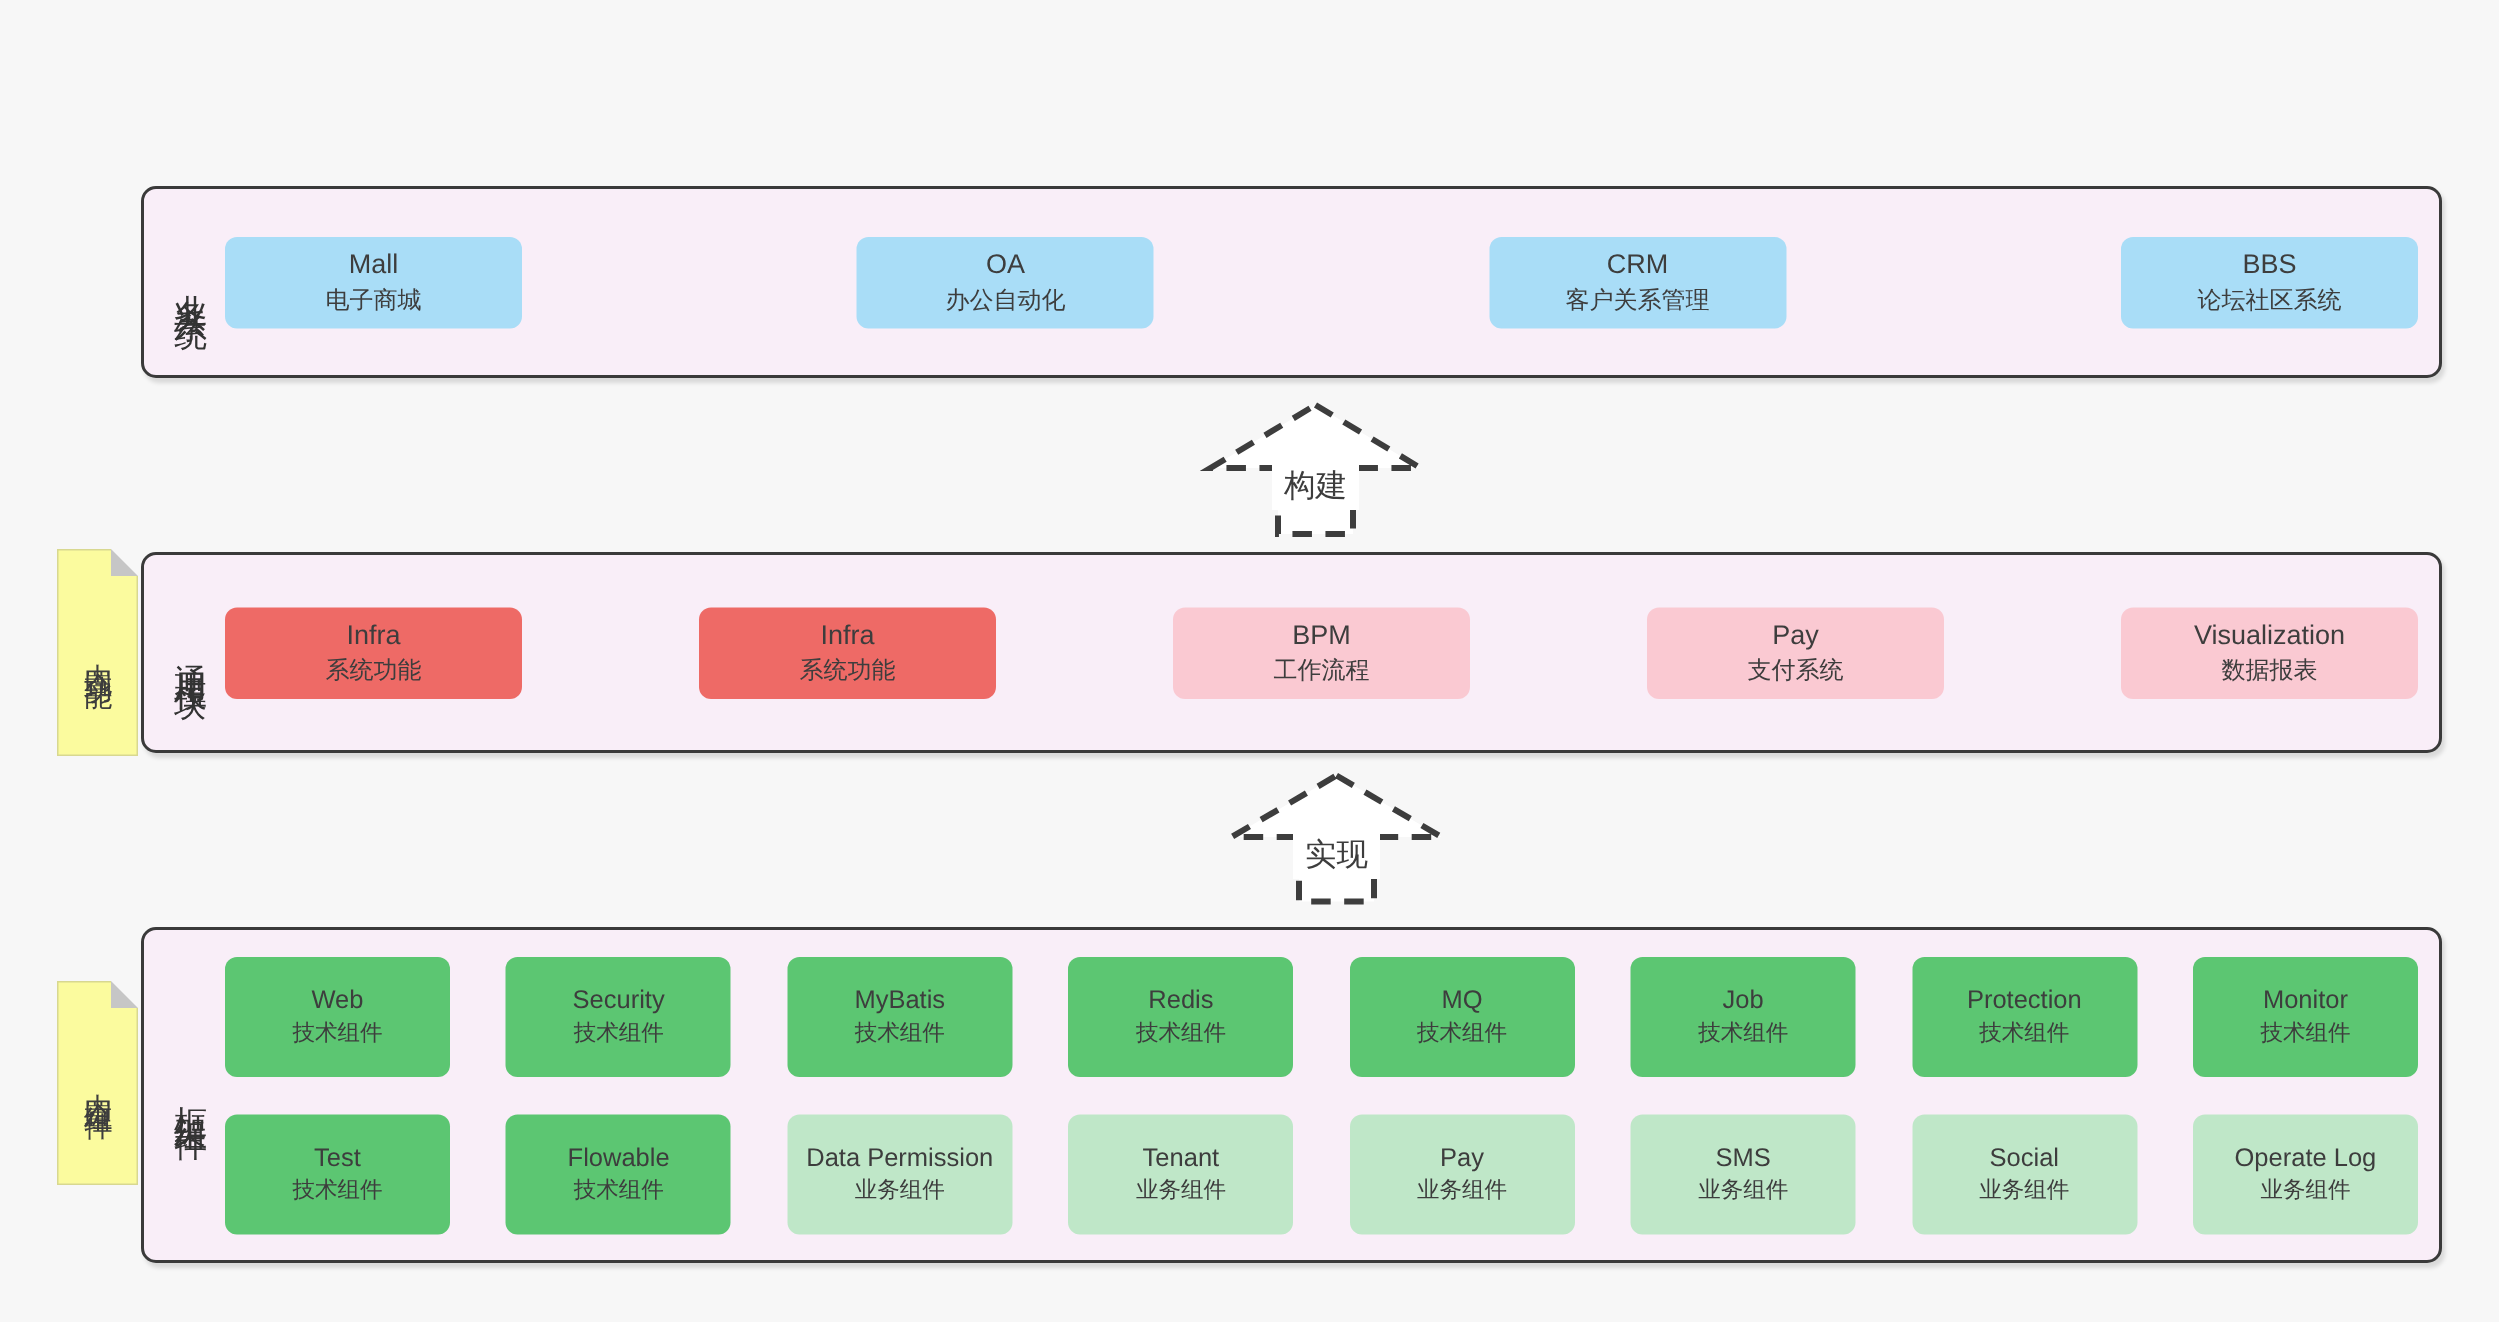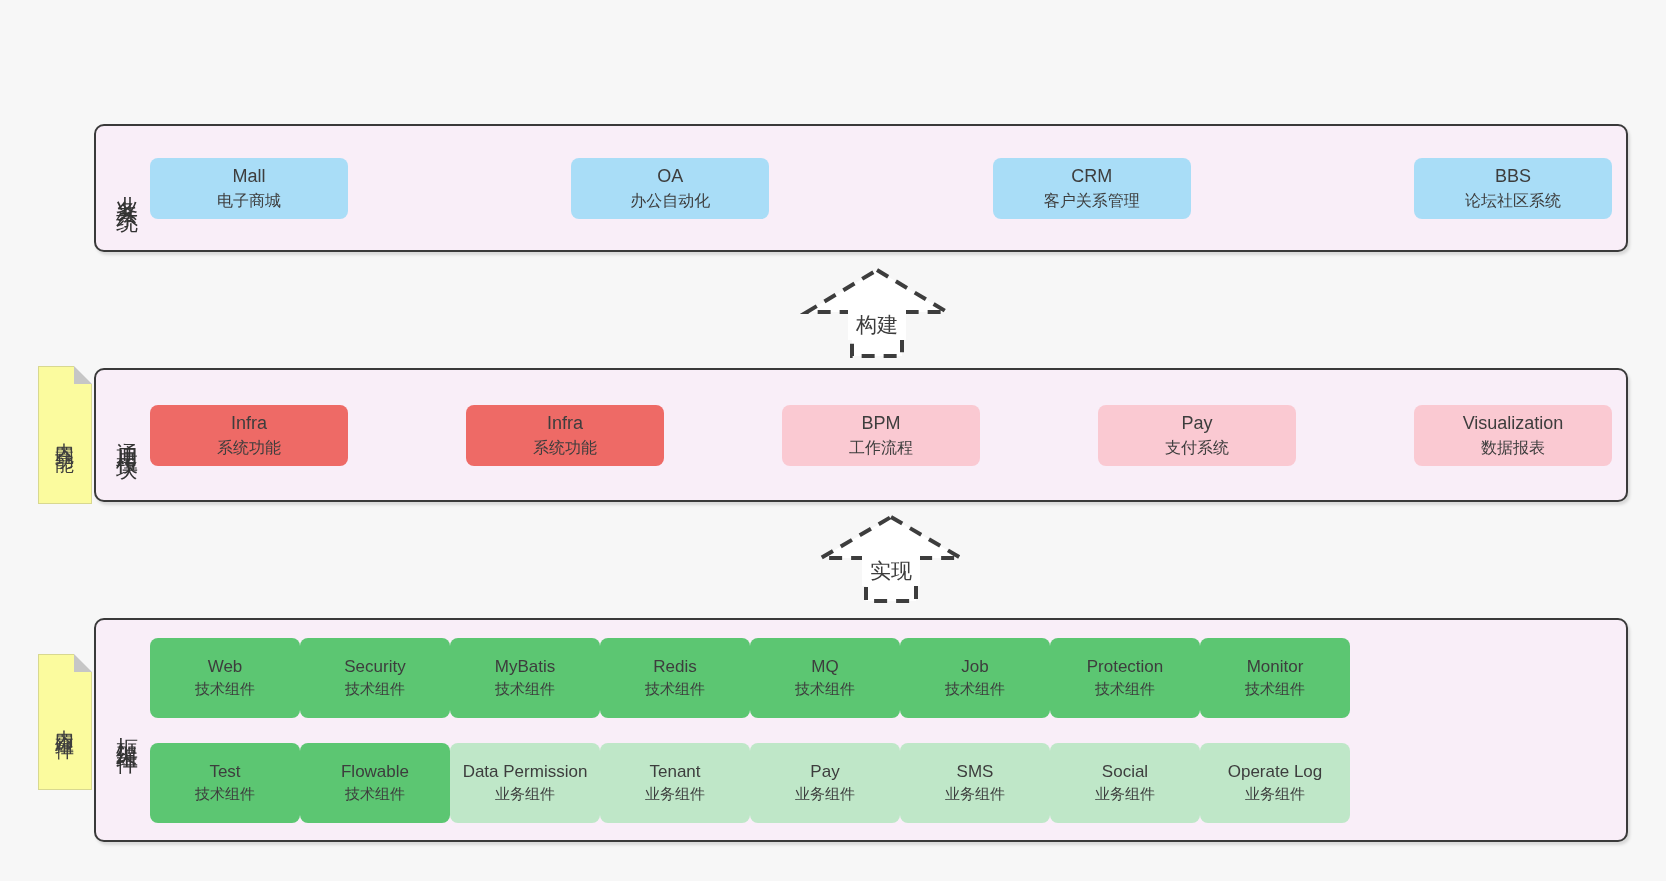--- a/index.html
+++ b/index.html
@@ -10,21 +10,21 @@
          border-radius:10px;box-shadow:2px 3px 3px rgba(0,0,0,0.12);display:flex;}
   .panel-label{flex:0 0 46px;margin-left:8px;display:flex;align-items:center;justify-content:center;}
   .vtext{writing-mode:vertical-rl;text-orientation:upright;font-size:22px;letter-spacing:5px;
          color:#333;line-height:1;}
 
   
   .row{flex:1;display:flex;align-items:center;justify-content:space-between;padding-right:14px;}
 
   
   .rows{flex:1;display:flex;flex-direction:column;justify-content:center;gap:25px;padding-right:14px;}
-  .grid-row{display:flex;justify-content:flex-start;}
+  .grid-row{display:flex;justify-content:space-between;}
 
   
   .box{box-sizing:border-box;border-radius:8px;display:flex;flex-direction:column;align-items:center;
        justify-content:center;text-align:center;color:#3d3d3d;padding:4px 8px;}
   .box-lg{width:198px;height:61px;}
   .box-sm{width:150px;height:80px;}
   .box .en{font-size:18px;line-height:1.25;}
   .box .cn{font-size:16px;line-height:1.25;margin-top:4px;}
   .box-sm .en{font-size:17px;}
   .box-sm .cn{font-size:15px;margin-top:3px;font-family:Liberation Serif, serif;}

